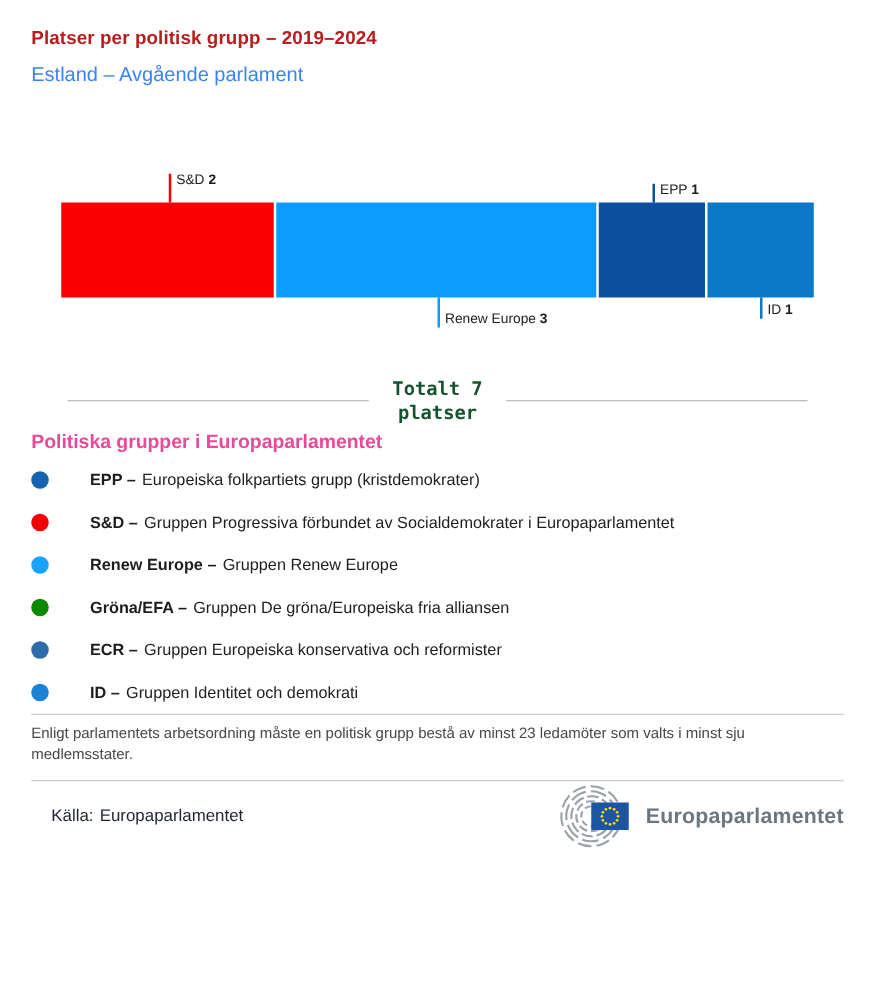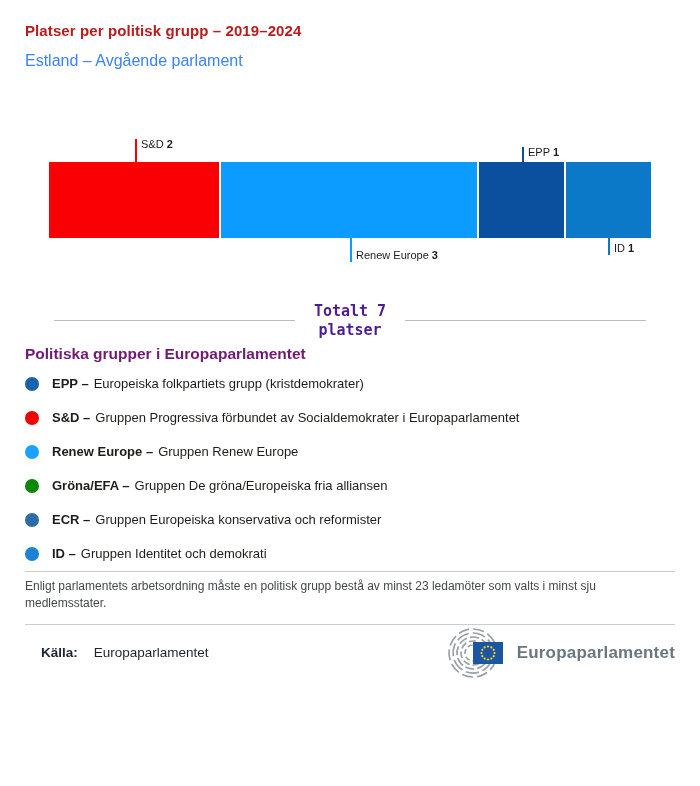--- a/index.html
+++ b/index.html
@@ -30,41 +30,41 @@
   .co-epp   { left:78.57%; height:15px;justify-content:center; }
   .co-renew { left:50%;    height:24px; }
   .co-id    { left:92.86%; height:17px; }
 
   
   .total-divider { display:flex; align-items:center; margin:64px 29px 0 29px; }
   .total-divider .rule { flex:1; height:1px; background:#bcbcbc; }
   .total-text {
     margin:0 19px; text-align:center;
     font-family:"DejaVu Sans Mono", monospace;
-    font-weight:700; font-size:15px; line-height:1.25; color:#4c1d95;
+    font-weight:700; font-size:15px; line-height:1.25; color:#14532d;
   }
 
   
-  .legend-heading { font-size:15.5px; font-weight:700; color:#701a75; margin:5px 0 0; }
+  .legend-heading { font-size:15.5px; font-weight:700; color:#ec4899; margin:5px 0 0; }
   .legend-list { margin-top:4px; }
-  .legend-row { display:flex; align-items:center; height:34px; }
+  .legend-row { display:flex; align-items:center; height:34px;gap:20px; }
   .dot { width:14px; height:14px; border-radius:50%; margin-right:13px; flex-shrink:0; }
   .legend-text { font-size:13px; color:#1d1d1b; }
   .legend-text .abbr { font-weight:700; margin-right:5px; }
 
   hr.sep { border:0; border-top:1px solid #cccccc; margin:0; }
   .sep1 { margin-top:36px; }
   .sep2 { margin-top:11px; }
 
   .footnote { font-size:12px; line-height:1.42; color:#45474b; margin-top:6px; max-width:648px; }
 
   
   .footer { display:flex; justify-content:space-between; align-items:center; margin-top:2px; }
   .source { font-size:13.5px; color:#1d2330; }
-  .source .src-label { font-weight:700; margin-right:16px;padding-left:16px; }
+  .source .src-label { font-weight:400; margin-right:5px;padding-left:16px; }
   .logo { display:flex; align-items:center; }
   .logo svg { display:block; }
   .wordmark { font-size:17px; font-weight:600; color:#6a7680; margin-left:10px; letter-spacing:.2px; }
 </style>
 </head>
 <body>
 
 <div class="page">
 
   <h1 class="title">Platser per politisk grupp – 2019–2024</h1>

